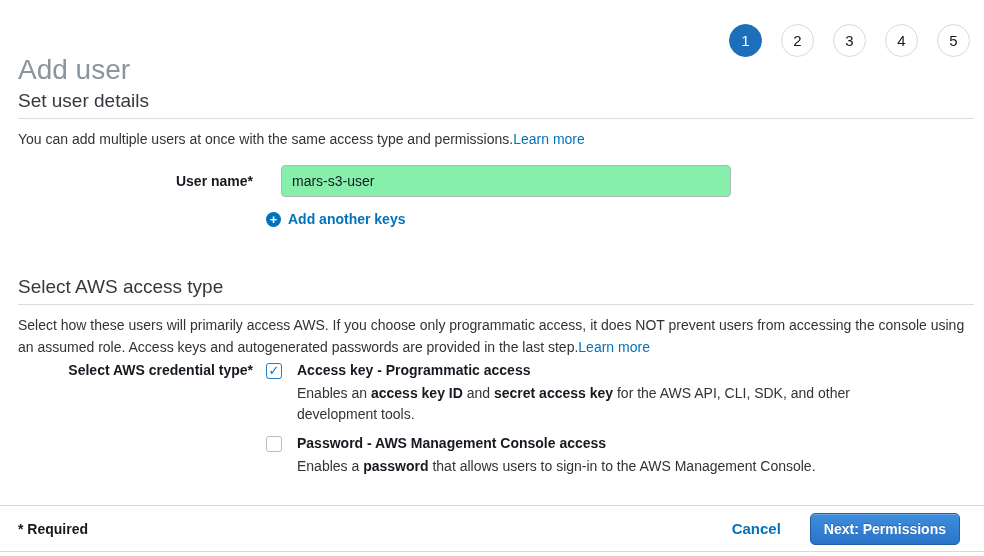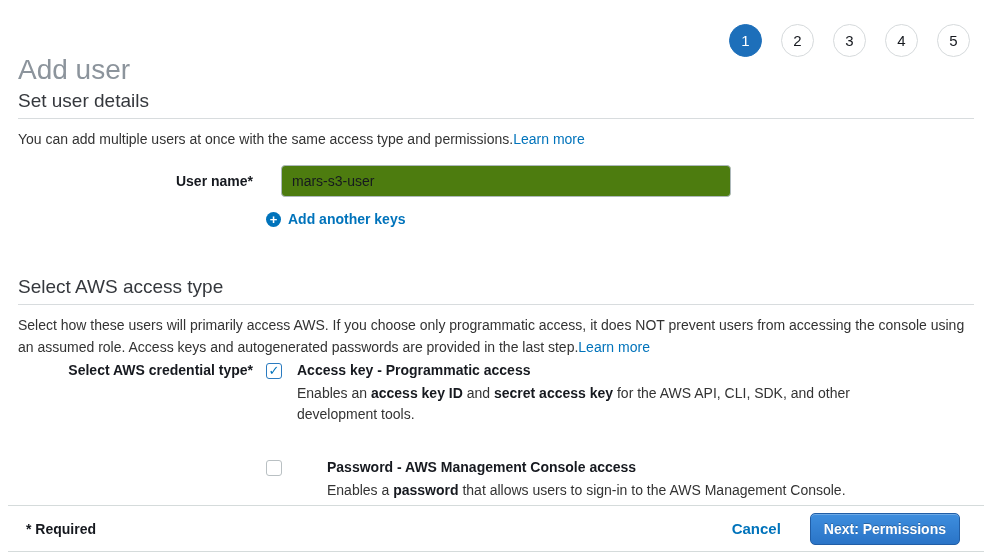--- a/index.html
+++ b/index.html
@@ -49,56 +49,56 @@
   .form-row { position: absolute; left: 18px; top: 165px; display: flex; }
   .form-label {
     width: 235px; margin-right: 28px; padding-top: 8px;
     text-align: right; font-weight: 700; color: #16191f;
   }
   .text-input {
     width: 450px; height: 32px;
     border: 1px solid #aeb9bb; border-radius: 4px;
     padding: 0 10px; font-size: 14px; color: #16191f;
     font-family: "Liberation Sans", "DejaVu Sans", sans-serif;
-    outline: none; background: #4d7c0f;
+    outline: none; background: #86efac;
   }
   .add-another {
     position: absolute; left: 266px; top: 211px;
     display: flex; align-items: center; gap: 7px;
     color: #0073bb; font-weight: 700; cursor: pointer;
   }
   .plus-icon {
     width: 15px; height: 15px; border-radius: 50%;
     background: #0073bb; color: #fff;
     font-size: 13px; line-height: 15px; text-align: center; font-weight: 700;
   }
 
   
   .credential-row { position: absolute; left: 18px; top: 361px; right: 10px; display: flex; }
   .credential-label {
     width: 235px; margin-right: 13px; padding-top: 1px;
     text-align: right; font-weight: 700; color: #16191f; flex: none;
   }
   .option { display: flex; }
-  .option + .option { margin-top: 33px; gap: 30px; }
+  .option + .option { margin-top: 9px; }
   .checkbox {
     width: 16px; height: 16px; flex: none; margin-top: 2px;
     border: 1px solid #b9c0c3; border-radius: 3px; background: #fff;
     font-size: 13px; line-height: 14px; text-align: center;
     color: #0073bb; font-weight: 700; cursor: pointer;
   }
   .checkbox.checked { border-color: #2a7bc0; }
   .option-text { margin-left: 15px; }
   .option-title { font-weight: 700; color: #16191f; line-height: 18px; }
   .option-desc { margin-top: 4px; line-height: 21px; color: #333; max-width: 560px; }
   .option-desc b { color: #16191f; }
 
   
   .footer {
-    position: absolute; left: 8px; right: 0; top: 505px; height: 47px;
+    position: absolute; left: 0; right: 0; top: 505px; height: 47px;
     border-top: 1px solid #d5dbdb; border-bottom: 1px solid #d5dbdb;
     background: #fff;
     display: flex; align-items: center;
     padding: 0 24px 0 18px;
   }
   .required-note { font-weight: 700; color: #16191f; flex: 1; }
   .cancel-link { color: #0073bb; font-weight: 700; font-size: 15px; margin-right: 29px; cursor: pointer; }
   .next-btn {
     background: linear-gradient(#3e8ede, #2a74c7);
     border: 1px solid #215ea6; border-radius: 5px;

